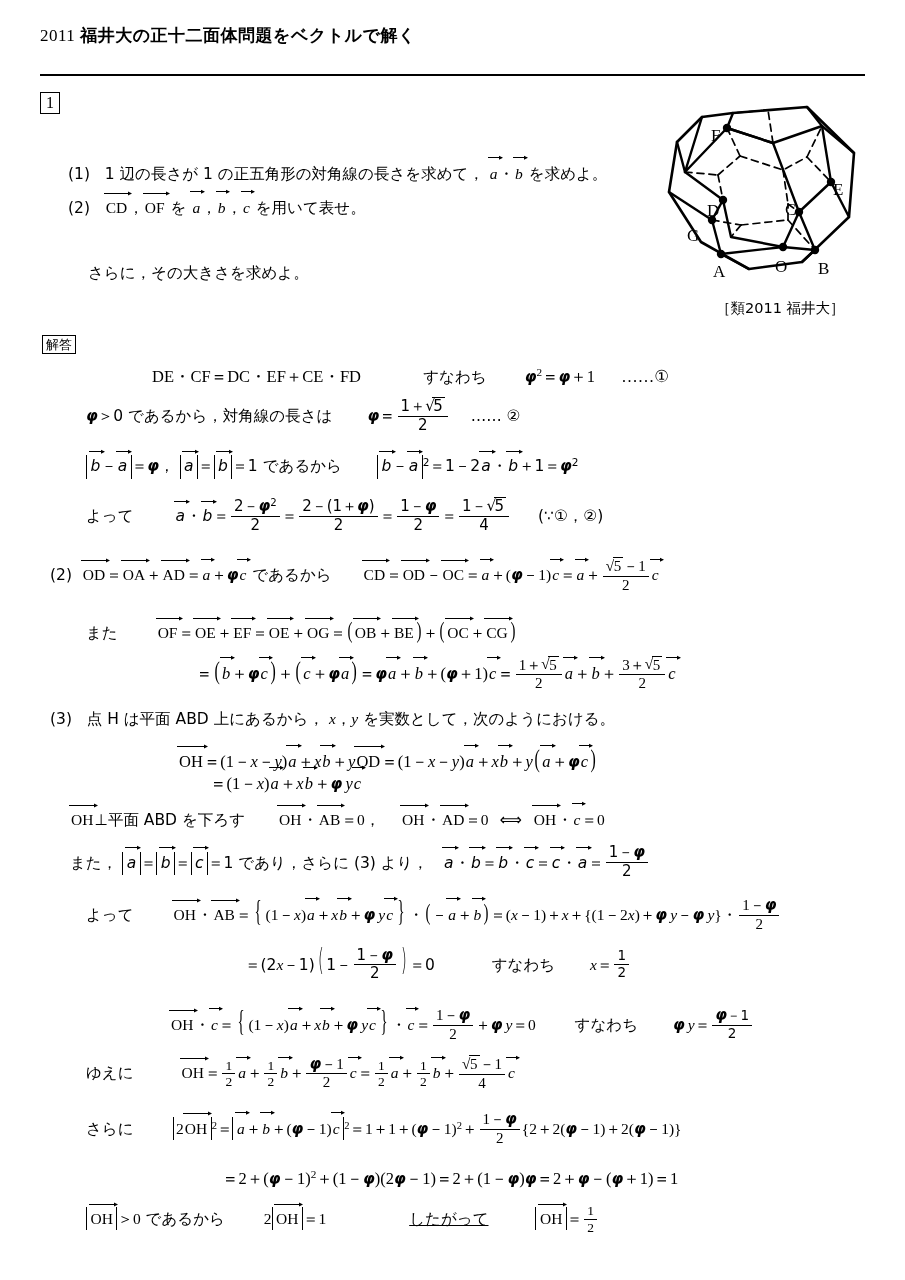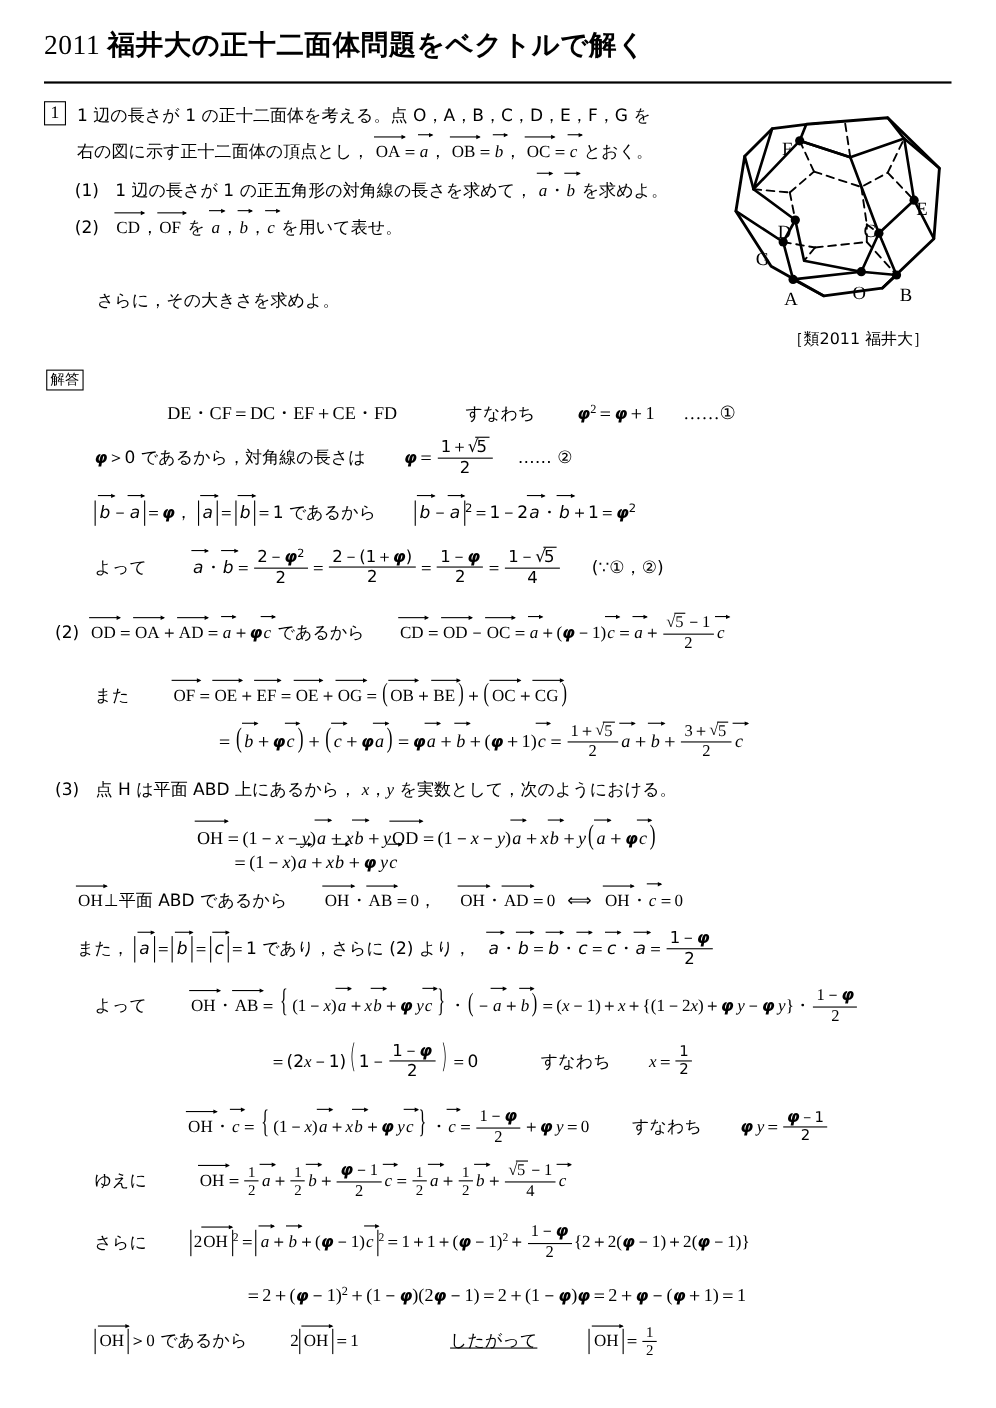--- a/index.html
+++ b/index.html
@@ -5,21 +5,21 @@
   html,body{margin:0;padding:0;}
   body{
     width:905px;height:1280px;background:#fff;
     font-family:"Liberation Serif","DejaVu Serif",serif;
     color:#000;overflow:hidden;position:relative;
   }
   .page{position:relative;width:905px;height:1280px;padding:0;box-sizing:border-box;}
 
   
   .title-wrap{position:absolute;left:40px;top:24px;width:825px;}
-  .title{font-size:25px;font-weight:bold;letter-spacing:.5px;white-space:nowrap;}
+  .title{font-size:17px;font-weight:bold;letter-spacing:.5px;white-space:nowrap;}
   .title .yr{font-family:"Liberation Serif",serif;font-weight:normal;}
   .rule{position:absolute;left:40px;top:74px;width:825px;height:2px;background:#000;}
 
   
   .blk{position:absolute;font-size:16.5px;line-height:1.5;white-space:nowrap;}
   .jp{font-family:"DejaVu Sans","Liberation Sans",sans-serif;font-size:15.5px;}
   .mi{font-style:italic;font-family:"Liberation Serif",serif;}
   .up{font-style:normal;font-family:"Liberation Serif",serif;}
   .phi{font-family:"DejaVu Sans",sans-serif;font-weight:bold;font-style:italic;font-size:15px;}
 
@@ -78,31 +78,21 @@
       <span class="yr">2011</span>
       <span>福井大の正十二面体問題をベクトルで解く</span>
     </div>
   </div>
   <div class="rule"></div>
 
   <div class="blk" style="left:40px;top:92px;">
     <span class="boxnum">1</span>
   </div>
 
-  <div class="blk jp" style="left:70px;top:94px;">
-    <span>1 辺の長さが 1 の正十二面体を考える。点 O，A，B，C，D，E，F，G を</span>
-  </div>
-
-  <div class="blk jp" style="left:70px;top:127px;">
-    <span>右の図に示す正十二面体の頂点とし，</span>
-    <span class="up"><span class="vecw">OA</span>＝<span class="vec">a</span>，
-    <span class="vecw">OB</span>＝<span class="vec">b</span>，
-    <span class="vecw">OC</span>＝<span class="vec">c</span></span>
-    <span>とおく。</span>
-  </div>
+
 
   <div class="blk jp" style="left:68px;top:162px;">
     <span>(1)</span>&nbsp;&nbsp;
     <span>1 辺の長さが 1 の正五角形の対角線の長さを求めて，</span>
     <span class="up"><span class="vec">a</span>・<span class="vec">b</span></span>
     <span>を求めよ。</span>
   </div>
 
   <div class="blk jp" style="left:68px;top:196px;">
     <span>(2)</span>&nbsp;&nbsp;
@@ -263,30 +253,30 @@
   </div>
 
   <div class="blk" style="left:178px;top:740px;">
     <span class="vecw">OH</span>＝(1－<span class="mi">x</span>－<span class="mi">y</span>)<span class="vec">a</span>＋<span class="mi">x</span><span class="vec">b</span>＋<span class="mi">y</span><span class="vecw">OD</span>＝(1－<span class="mi">x</span>－<span class="mi">y</span>)<span class="vec">a</span>＋<span class="mi">x</span><span class="vec">b</span>＋<span class="mi">y</span><span class="big">(</span><span class="vec">a</span>＋<span class="phi">φ</span><span class="vec">c</span><span class="big">)</span>
   </div>
   <div class="blk" style="left:210px;top:772px;">
     ＝(1－<span class="mi">x</span>)<span class="vec">a</span>＋<span class="mi">x</span><span class="vec">b</span>＋<span class="phi">φ</span> <span class="mi">y</span><span class="vec">c</span>
   </div>
 
   <div class="blk jp" style="left:70px;top:808px;">
-    <span class="up"><span class="vecw">OH</span></span><span>⊥平面 ABD であるから</span>
+    <span class="up"><span class="vecw">OH</span></span><span>⊥平面 ABD を下ろす</span>
     <span style="margin-left:28px;" class="up"><span class="vecw">OH</span>・<span class="vecw">AB</span><span>＝0，</span></span>
     <span style="margin-left:16px;" class="up"><span class="vecw">OH</span>・<span class="vecw">AD</span>＝0</span>
     <span style="margin:0 6px;">⟺</span>
     <span class="up"><span class="vecw">OH</span>・<span class="vec">c</span>＝0</span>
   </div>
 
   <div class="blk jp" style="left:70px;top:845px;">
     <span>また，</span>
-    <span class="abs"><span class="vec">a</span></span>＝<span class="abs"><span class="vec">b</span></span>＝<span class="abs"><span class="vec">c</span></span><span>＝1 であり，さらに (2) より，</span>
+    <span class="abs"><span class="vec">a</span></span>＝<span class="abs"><span class="vec">b</span></span>＝<span class="abs"><span class="vec">c</span></span><span>＝1 であり，さらに (3) より，</span>
     <span style="margin-left:10px;"><span class="vec">a</span>・<span class="vec">b</span>＝<span class="vec">b</span>・<span class="vec">c</span>＝<span class="vec">c</span>・<span class="vec">a</span>＝<span class="fr">
       <span>1－<span class="phi">φ</span></span>
       <span class="den">2</span></span></span>
   </div>
 
   <div class="blk jp" style="left:86px;top:888px;">
     <span>よって</span>
     <span style="margin-left:34px;" class="up"><span class="vecw">OH</span>・<span class="vecw">AB</span>＝<span class="bigc">{</span>(1－<span class="mi">x</span>)<span class="vec">a</span>＋<span class="mi">x</span><span class="vec">b</span>＋<span class="phi">φ</span> <span class="mi">y</span><span class="vec">c</span><span class="bigc">}</span>・<span class="big">(</span>－<span class="vec">a</span>＋<span class="vec">b</span><span class="big">)</span>＝(<span class="mi">x</span>－1)＋<span class="mi">x</span>＋{(1－2<span class="mi">x</span>)＋<span class="phi">φ</span> <span class="mi">y</span>－<span class="phi">φ</span> <span class="mi">y</span>}・<span class="fr">
       <span>1－<span class="phi">φ</span></span>
       <span class="den">2</span></span></span>

